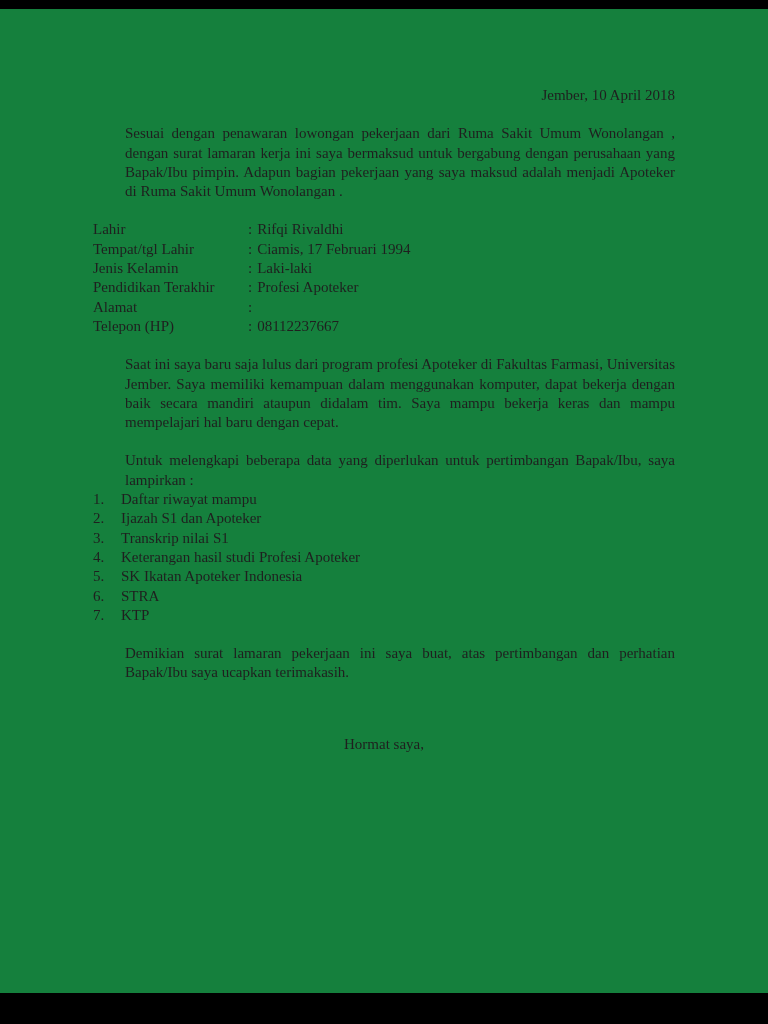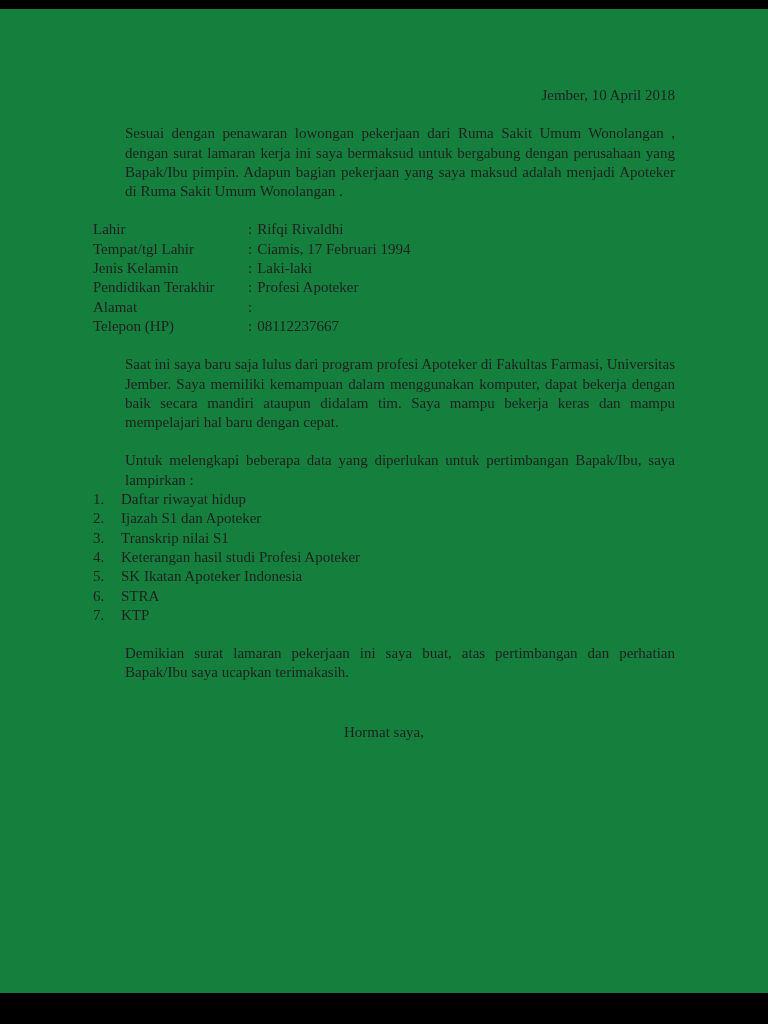--- a/index.html
+++ b/index.html
@@ -26,21 +26,21 @@
   .line { white-space: pre-wrap; }
   .date-line { text-align: right; }
   .block-gap { margin-top: 19px; }
   .para { text-align: justify; margin-left: 32px; }
   .bio-row { display: flex; }
   .bio-label { width: 155px; flex: 0 0 155px; white-space: pre-wrap; }
   .bio-sep { margin-right: 5px; }
   .bio-value { white-space: pre-wrap; }
   .att-item { display: flex; }
   .att-num { width: 28px; flex: 0 0 28px; }
-  .signoff { margin-top: 40px; text-align: center; }
+  .signoff { margin-top: 52px; text-align: center; }
 </style>
 </head>
 <body>
 
 <div class="screen">
   <div class="letterbox top"></div>
   <div class="letterbox bottom"></div>
 
   <div class="page-content">
 
@@ -81,21 +81,21 @@
           <span class="bio-value">08112237667</span>
       </div>
     </div>
 
     <div class="para block-gap">Saat ini saya baru saja lulus dari program profesi Apoteker di Fakultas Farmasi, Universitas Jember. Saya memiliki kemampuan dalam menggunakan komputer, dapat bekerja dengan baik secara mandiri ataupun didalam tim. Saya mampu bekerja keras dan mampu mempelajari hal baru dengan cepat.</div>
 
     <div class="block-gap">
       <div class="para">Untuk melengkapi beberapa data yang diperlukan untuk pertimbangan Bapak/Ibu, saya lampirkan :</div>
       <div class="att-item">
         <span class="att-num">1.</span>
-          <span>Daftar riwayat hidup</span>
+          <span>Daftar riwayat mampu</span>
       </div>
       <div class="att-item">
         <span class="att-num">2.</span>
           <span>Ijazah S1 dan Apoteker</span>
       </div>
       <div class="att-item">
         <span class="att-num">3.</span>
           <span>Transkrip nilai S1</span>
       </div>
       <div class="att-item">

